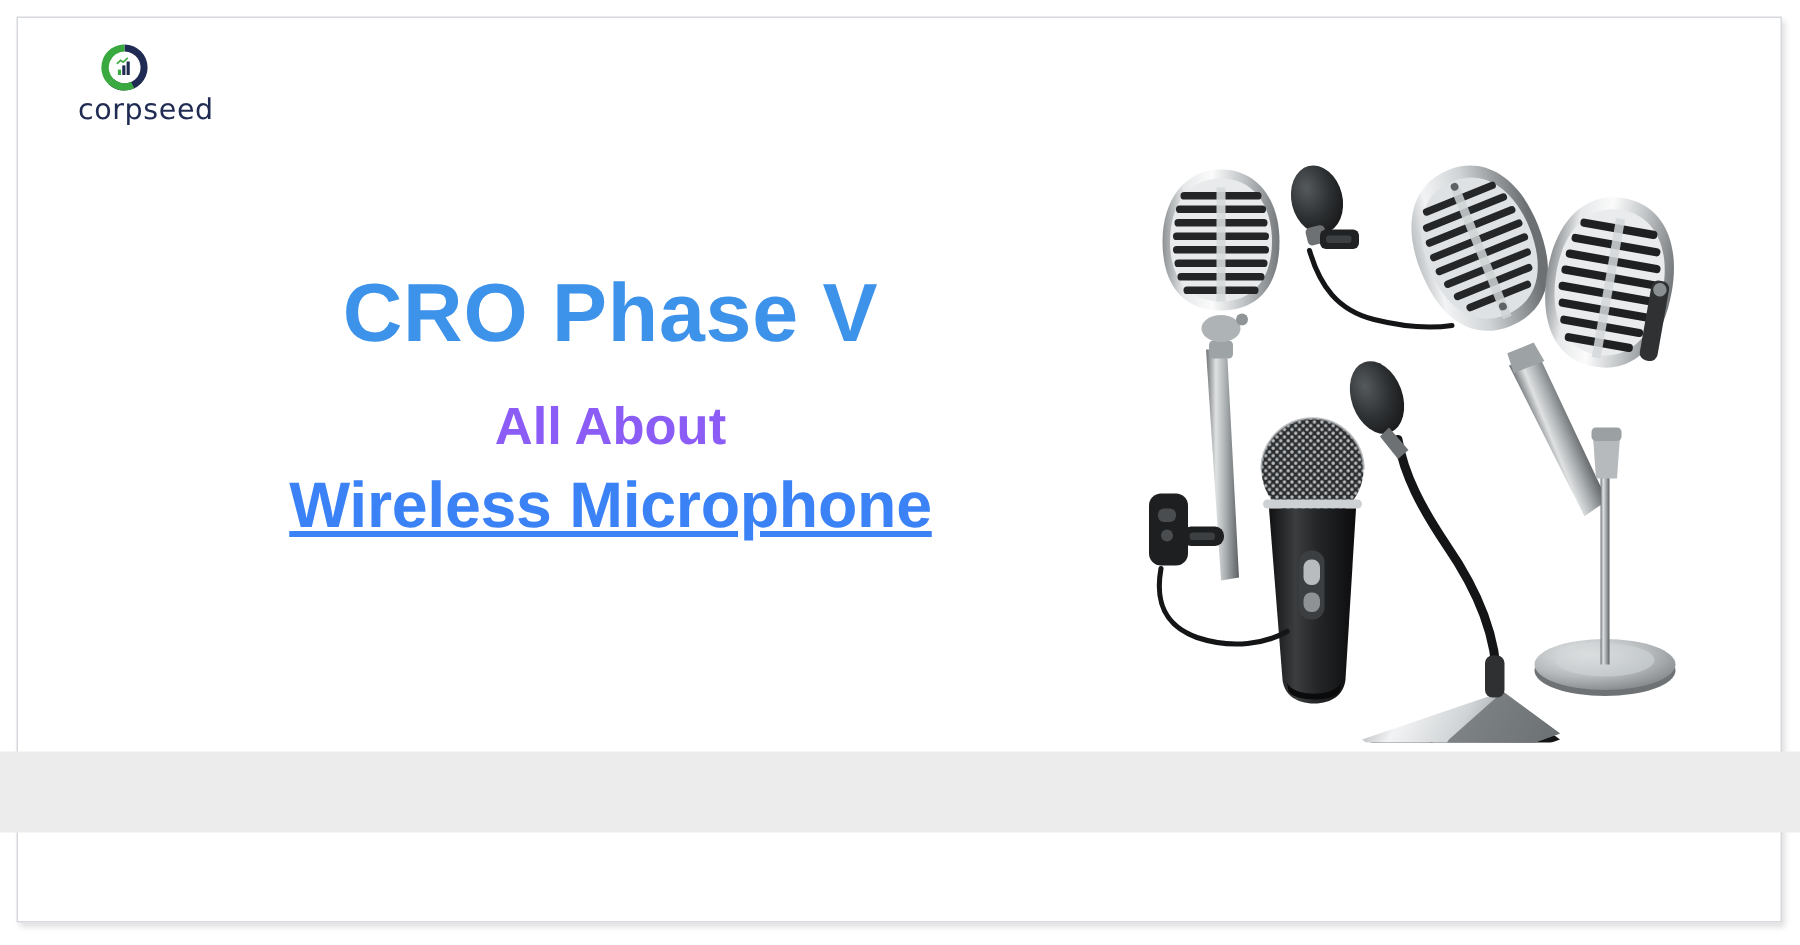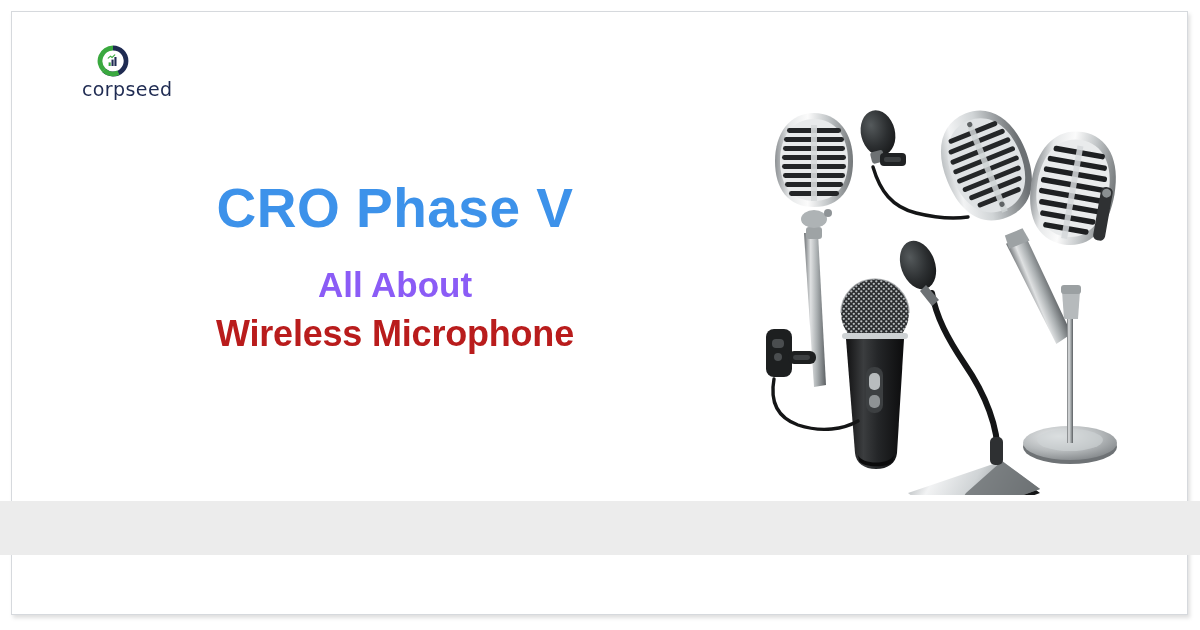--- a/index.html
+++ b/index.html
@@ -40,25 +40,24 @@
     width: 1200px;
     height: 54px;
     background: #ececec;
     z-index: 6;
   }
 
   
   .logo-wrap {
     position: absolute;
     left: 52px;
-    top: 44px;
+    top: 28px;
     width: 150px;
     height: 58px;
     z-index: 4;
-    margin-left: 30px;
   }
   .logo-mark {
     position: absolute;
     left: 14px;
     top: 0px;
     width: 34px;
     height: 34px;
   }
   .logo-text {
     position: absolute;
@@ -68,21 +67,21 @@
     font-weight: 500;
     letter-spacing: 0.4px;
     color: #1f2b52;
     font-family: "DejaVu Sans", sans-serif;
     white-space: nowrap;
   }
 
   
   .headline {
     position: absolute;
-    left: 40px;
+    left: 52px;
     top: 180px;
     width: 710px;
     text-align: center;
     z-index: 4;
   }
   .title-main {
     font-size: 55px;
     font-weight: bold;
     color: #3d92ea;
     line-height: 1.05;
@@ -92,27 +91,28 @@
   }
   .title-sub1 {
     font-size: 35px;
     font-weight: bold;
     color: #8b5cf6;
     line-height: 1.1;
     margin: 0 0 10px 0;
     font-family: "Liberation Sans", sans-serif;
   }
   .title-sub2 {
-    font-size: 36px;
+    font-size: 43px;
     font-weight: bold;
-    color: #b91c1c;
+    color: #3b82f6;
     line-height: 1.1;
     margin: 0;
     letter-spacing: -0.2px;
     font-family: "Liberation Sans", sans-serif;
+    text-decoration: underline;
   }
 
   
   .art {
     position: absolute;
     left: 740px;
     top: 95px;
     width: 400px;
     height: 400px;
     z-index: 3;

